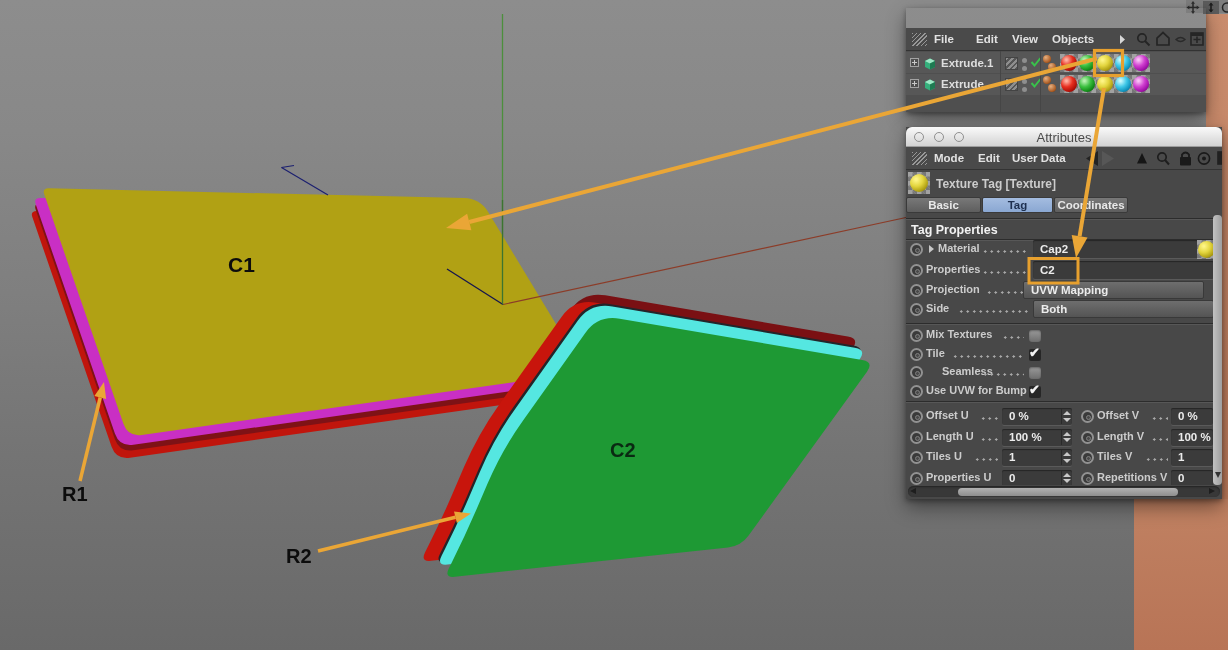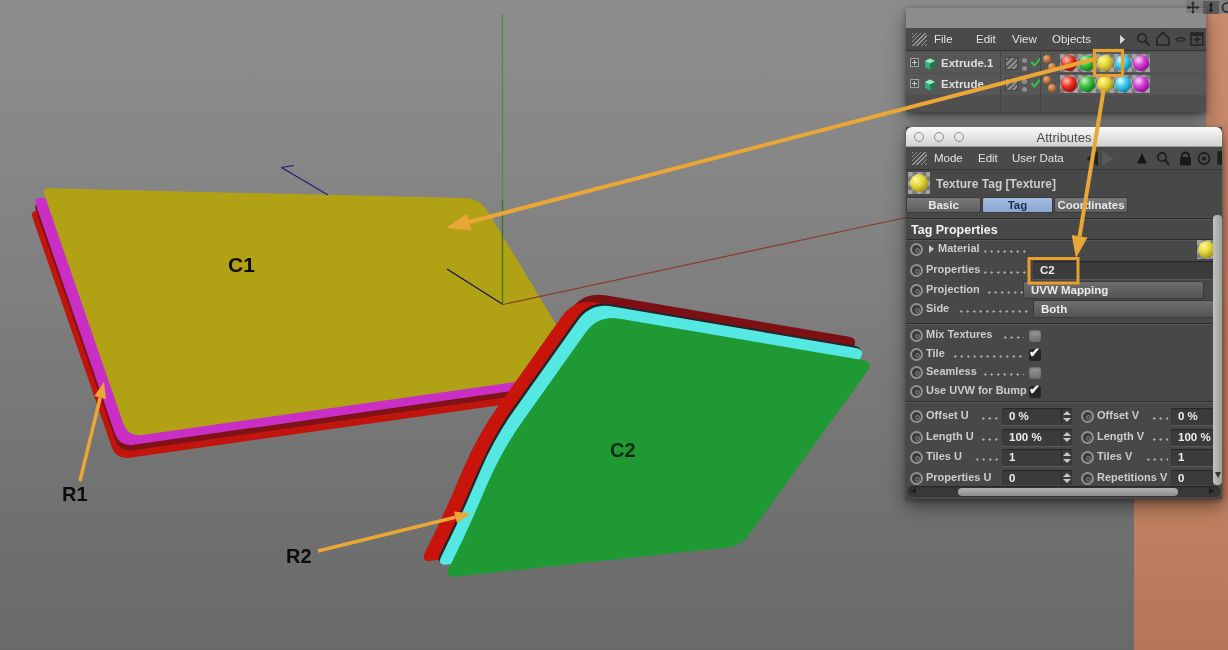--- a/index.html
+++ b/index.html
@@ -11,21 +11,21 @@
 #topbar{position:absolute;left:0;top:0;width:1186px;height:13px;background:#454545;z-index:5}
 #topbar span{position:absolute;top:0px;font-size:11px;font-weight:bold;color:#d8d8d8;line-height:13px}
 #navicons{position:absolute;left:1186px;top:0;width:42px;height:13px;background:#7e7e7e;z-index:5}
 .salmon{position:absolute;background:linear-gradient(180deg,#ca8d6e,#bd7a5a);z-index:4}
 
 .panel{position:absolute;z-index:20;box-shadow:0 8px 18px rgba(0,0,0,.42),0 2px 5px rgba(0,0,0,.35)}
 .titlebar{position:absolute;left:0;top:0;right:0;height:20px;border-radius:6px 6px 0 0;background:linear-gradient(180deg,#fafafa,#e8e8e8 45%,#d2d2d2);border-bottom:1px solid #9d9d9d}
 .titlebar .tl{position:absolute;top:5px;width:10px;height:10px;border-radius:50%;border:1.4px solid #909090}
 .titlebar .txt{position:absolute;width:100%;text-align:center;font-size:13px;color:#4a4a4a;line-height:21px}
 .menubar{position:absolute;left:0;right:0;top:20px;height:23px;background:#4a4a4a;border-bottom:1px solid #333}
-.menubar span{position:absolute;font-size:11.5px;font-weight:normal;color:#e2e2e2;line-height:23px}
+.menubar span{position:absolute;font-size:11.5px;font-weight:bold;color:#e2e2e2;line-height:23px}
 .grip{position:absolute;left:6px;top:5px;width:15px;height:13px;background:repeating-linear-gradient(135deg,#989898 0 1px,rgba(0,0,0,0) 1px 3px)}
 
 #objp{left:906px;top:8px;width:300px;height:104px}
 #objrows{position:absolute;left:0;top:43px;right:0;bottom:0;background:#4f4f4f}
 .orow{position:absolute;left:0;width:100%;height:21px;background:#575757}
 .vline{position:absolute;top:43px;bottom:0;width:1px;background:#464646;z-index:3}
 .otext{position:absolute;font-size:11.5px;font-weight:bold;color:#dedede;line-height:21px}
 .checker{background-image:linear-gradient(45deg,#777 25%,rgba(0,0,0,0) 25%,rgba(0,0,0,0) 75%,#777 75%),linear-gradient(45deg,#777 25%,rgba(0,0,0,0) 25%,rgba(0,0,0,0) 75%,#777 75%);background-size:9px 9px;background-position:0 0,4.5px 4.5px;background-color:#a2a2a2}
 .tile{position:absolute;width:18px;height:18px}
 .sph{position:absolute;border-radius:50%}
@@ -206,20 +206,21 @@
   <div class="tab" style="left:0px;width:75px">Basic</div>
   <div class="tab" style="left:76px;width:71px;background:linear-gradient(180deg,#a4bce0,#8aa7d2);color:#1e3050">Tag</div>
   <div class="tab" style="left:148px;width:74px">Coordinates</div>
   <div class="arow-lab" style="left:5px;top:96px;font-size:12.5px;color:#f2f2f2">Tag Properties</div>
   <div class="sep" style="top:91px"></div>
   <div class="sep" style="top:112px"></div>
   <div class="bullet" style="left:4px;top:116px"></div>
       <div class="abs" style="left:23px;top:118px;width:0;height:0;border-top:4px solid rgba(0,0,0,0);border-bottom:4px solid rgba(0,0,0,0);border-left:5px solid #c8c8c8"></div>
       <div class="arow-lab" style="left:32px;top:115px">Material</div>
   <div class="leader" style="left:76px;top:123px;width:46px"></div>
+  <div class="field" style="left:127px;top:113px;width:181px">Cap2</div>
   <div class="tile checker" style="left:291px;top:112.5px;width:19px;height:19px"></div>
   <div class="sph" style="left:292px;top:113.5px;width:17px;height:17px;background:radial-gradient(circle at 34% 30%,#fdf484 5%,#e3d53e 40%,#b0a014 70%,#6e6406 100%)"></div>
   <div class="bullet" style="left:4px;top:137px"></div>
       <div class="arow-lab" style="left:20px;top:136px">Properties</div>
   <div class="leader" style="left:76px;top:144px;width:46px"></div>
   <div class="field" style="left:127px;top:134px;width:181px">C2</div>
   <div class="bullet" style="left:4px;top:157px"></div>
       <div class="arow-lab" style="left:20px;top:156px">Projection</div>
   <div class="leader" style="left:80px;top:164px;width:42px"></div>
   <div class="drop" style="left:117px;top:154px;width:181px">UVW Mapping</div>
@@ -230,21 +231,21 @@
   <div class="sep" style="top:196px"></div>
   <div class="bullet" style="left:4px;top:202px"></div>
       <div class="arow-lab" style="left:20px;top:201px">Mix Textures</div>
   <div class="leader" style="left:96px;top:209px;width:22px"></div>
   <div class="cb" style="left:123px;top:203px"></div>
   <div class="bullet" style="left:4px;top:221px"></div>
       <div class="arow-lab" style="left:20px;top:220px">Tile</div>
   <div class="leader" style="left:46px;top:228px;width:72px"></div>
   <div class="cbc" style="left:123px;top:222px"></div>
   <div class="bullet" style="left:4px;top:239px"></div>
-      <div class="arow-lab" style="left:20px;top:238px">Seamless</div>
+      <div class="arow-lab" style="left:36px;top:238px">Seamless</div>
   <div class="leader" style="left:76px;top:246px;width:42px"></div>
   <div class="cb" style="left:123px;top:240px"></div>
   <div class="bullet" style="left:4px;top:258px"></div>
       <div class="arow-lab" style="left:20px;top:257px">Use UVW for Bump</div>
   <div class="cbc" style="left:123px;top:259px"></div>
   <div class="sep" style="top:274px"></div>
   <div class="bullet" style="left:4px;top:283px"></div>
       <div class="arow-lab" style="left:20px;top:282px">Offset U</div>
   <div class="leader" style="left:74px;top:290px;width:18px"></div>
   <div class="field" style="left:96px;top:281px;width:70px;height:17px;line-height:17px">0 %</div>

